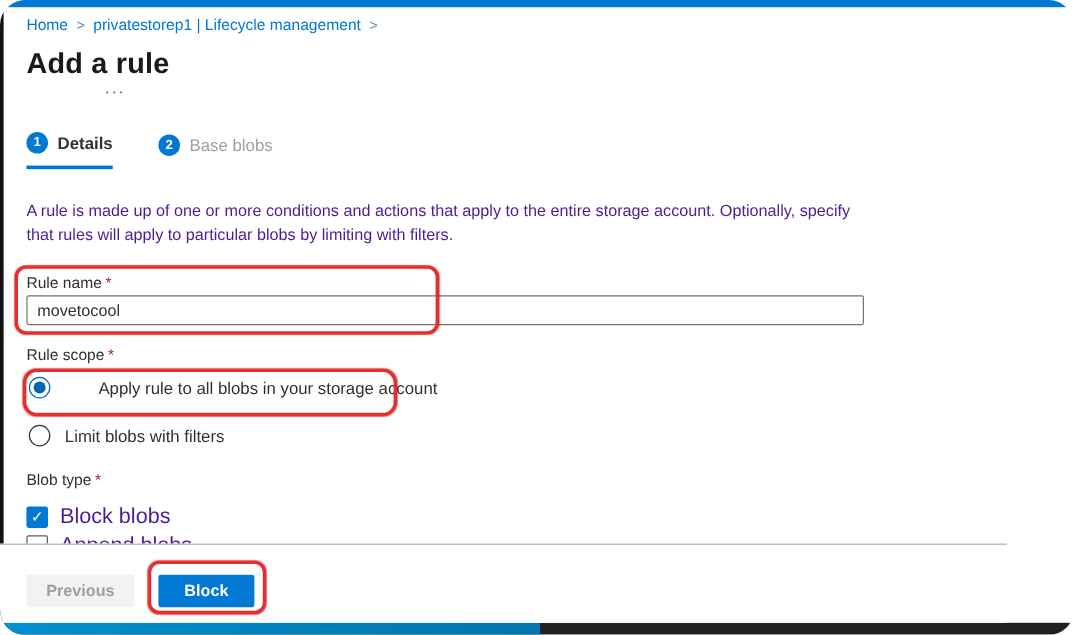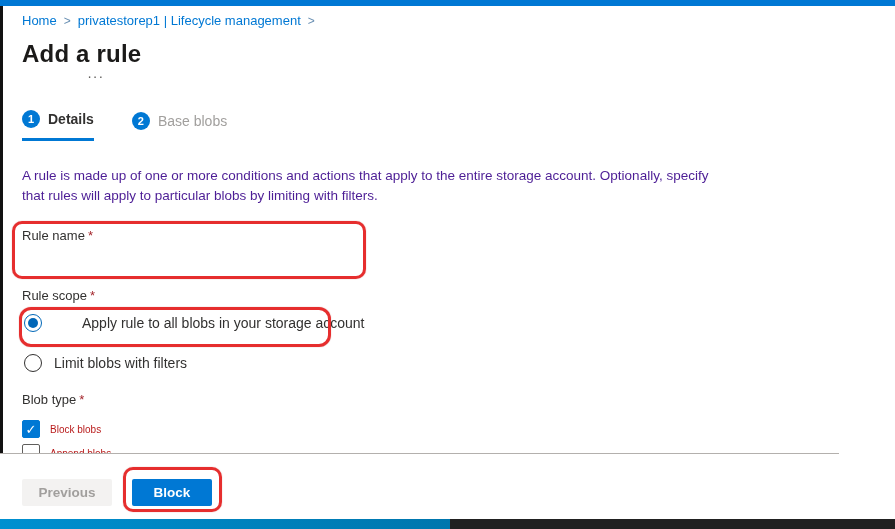--- a/index.html
+++ b/index.html
@@ -3,20 +3,21 @@
 <meta charset="utf-8">
 <style>
   * { margin: 0; padding: 0; box-sizing: border-box; }
   html, body { background: #fff; }
   body { font-family: "Liberation Sans", sans-serif; }
   .screen {
     position: relative;
     width: 895px; height: 529px;
     background: #fff;
     overflow: hidden;
+    border-radius: 21px;
   }
   
   .top-bar { position: absolute; left: 0; top: 0; width: 895px; height: 6px; background: #0078d4; }
   .left-strip { position: absolute; left: 0; top: 6px; width: 3px; height: 523px; background: #121212; }
   .bottom-bar { position: absolute; left: 0; top: 519px; width: 895px; height: 10px; background: #212121; }
   .bottom-bar-blue { position: absolute; left: 0; top: 0; width: 450px; height: 10px;
     background: linear-gradient(90deg, #0090d0, #0076ad); }
 
   
   .breadcrumb { position: absolute; left: 22px; top: 13px; font-size: 13px; color: #0078d4; }
@@ -66,21 +67,21 @@
   .radio-dot { width: 10px; height: 10px; border-radius: 50%; background: #0067b8; }
   .radio-label { font-size: 14px; color: #323130; }
 
   .check-row { position: absolute; left: 22px; display: flex; align-items: center; gap: 10px; cursor: pointer; }
   .check-row-1 { top: 420px; }
   .check-row-2 { top: 444px; }
   .checkbox { width: 18px; height: 18px; border-radius: 2px; border: 1px solid #605e5c;
     background: #fff; display: flex; align-items: center; justify-content: center; flex: none; }
   .checkbox.checked { background: #0078d4; border-color: #0078d4; }
   .check-glyph { color: #fff; font-size: 13px; line-height: 1; }
-  .check-label { font-size: 10px; color: #b91c1c; }
+  .check-label { font-size: 18px; color: #4c1d95; }
 
   
   .footer { position: absolute; left: 0; top: 453px; width: 839px; height: 66px;
     background: #fff; border-top: 1px solid #b3b0ad; z-index: 2; }
   .btn { position: absolute; top: 25px; height: 27px; border-radius: 2px;
     font-family: "Liberation Sans", sans-serif; font-size: 13.5px; font-weight: 600;
     display: flex; align-items: center; justify-content: center; cursor: pointer; border: none; }
   .btn-previous { left: 22px; width: 90px; background: #f3f2f1; color: #a19f9d; }
   .btn-next { left: 132px; width: 80px; background: #0078d4; color: #fff; }
 
@@ -117,20 +118,21 @@
       <span class="tab-num">2</span>
       <span class="tab-label">Base blobs</span>
     </div>
   </div>
 
   <p class="description">A rule is made up of one or more conditions and actions that apply to the entire storage account. Optionally, specify that rules will apply to particular blobs by limiting with filters.</p>
 
   <div class="field-label rule-name-label">
     <span>Rule name</span><span class="req">*</span>
   </div>
+  <input class="rule-name-input" type="text" value="movetocool" style="">
 
   <div class="field-label rule-scope-label">
     <span>Rule scope</span><span class="req">*</span>
   </div>
 
   <div class="radio-row radio-row-1">
     <span class="radio-circle selected">
         <span class="radio-dot"></span>
       </span>
     <span class="radio-label">Apply rule to all blobs in your storage account</span>

